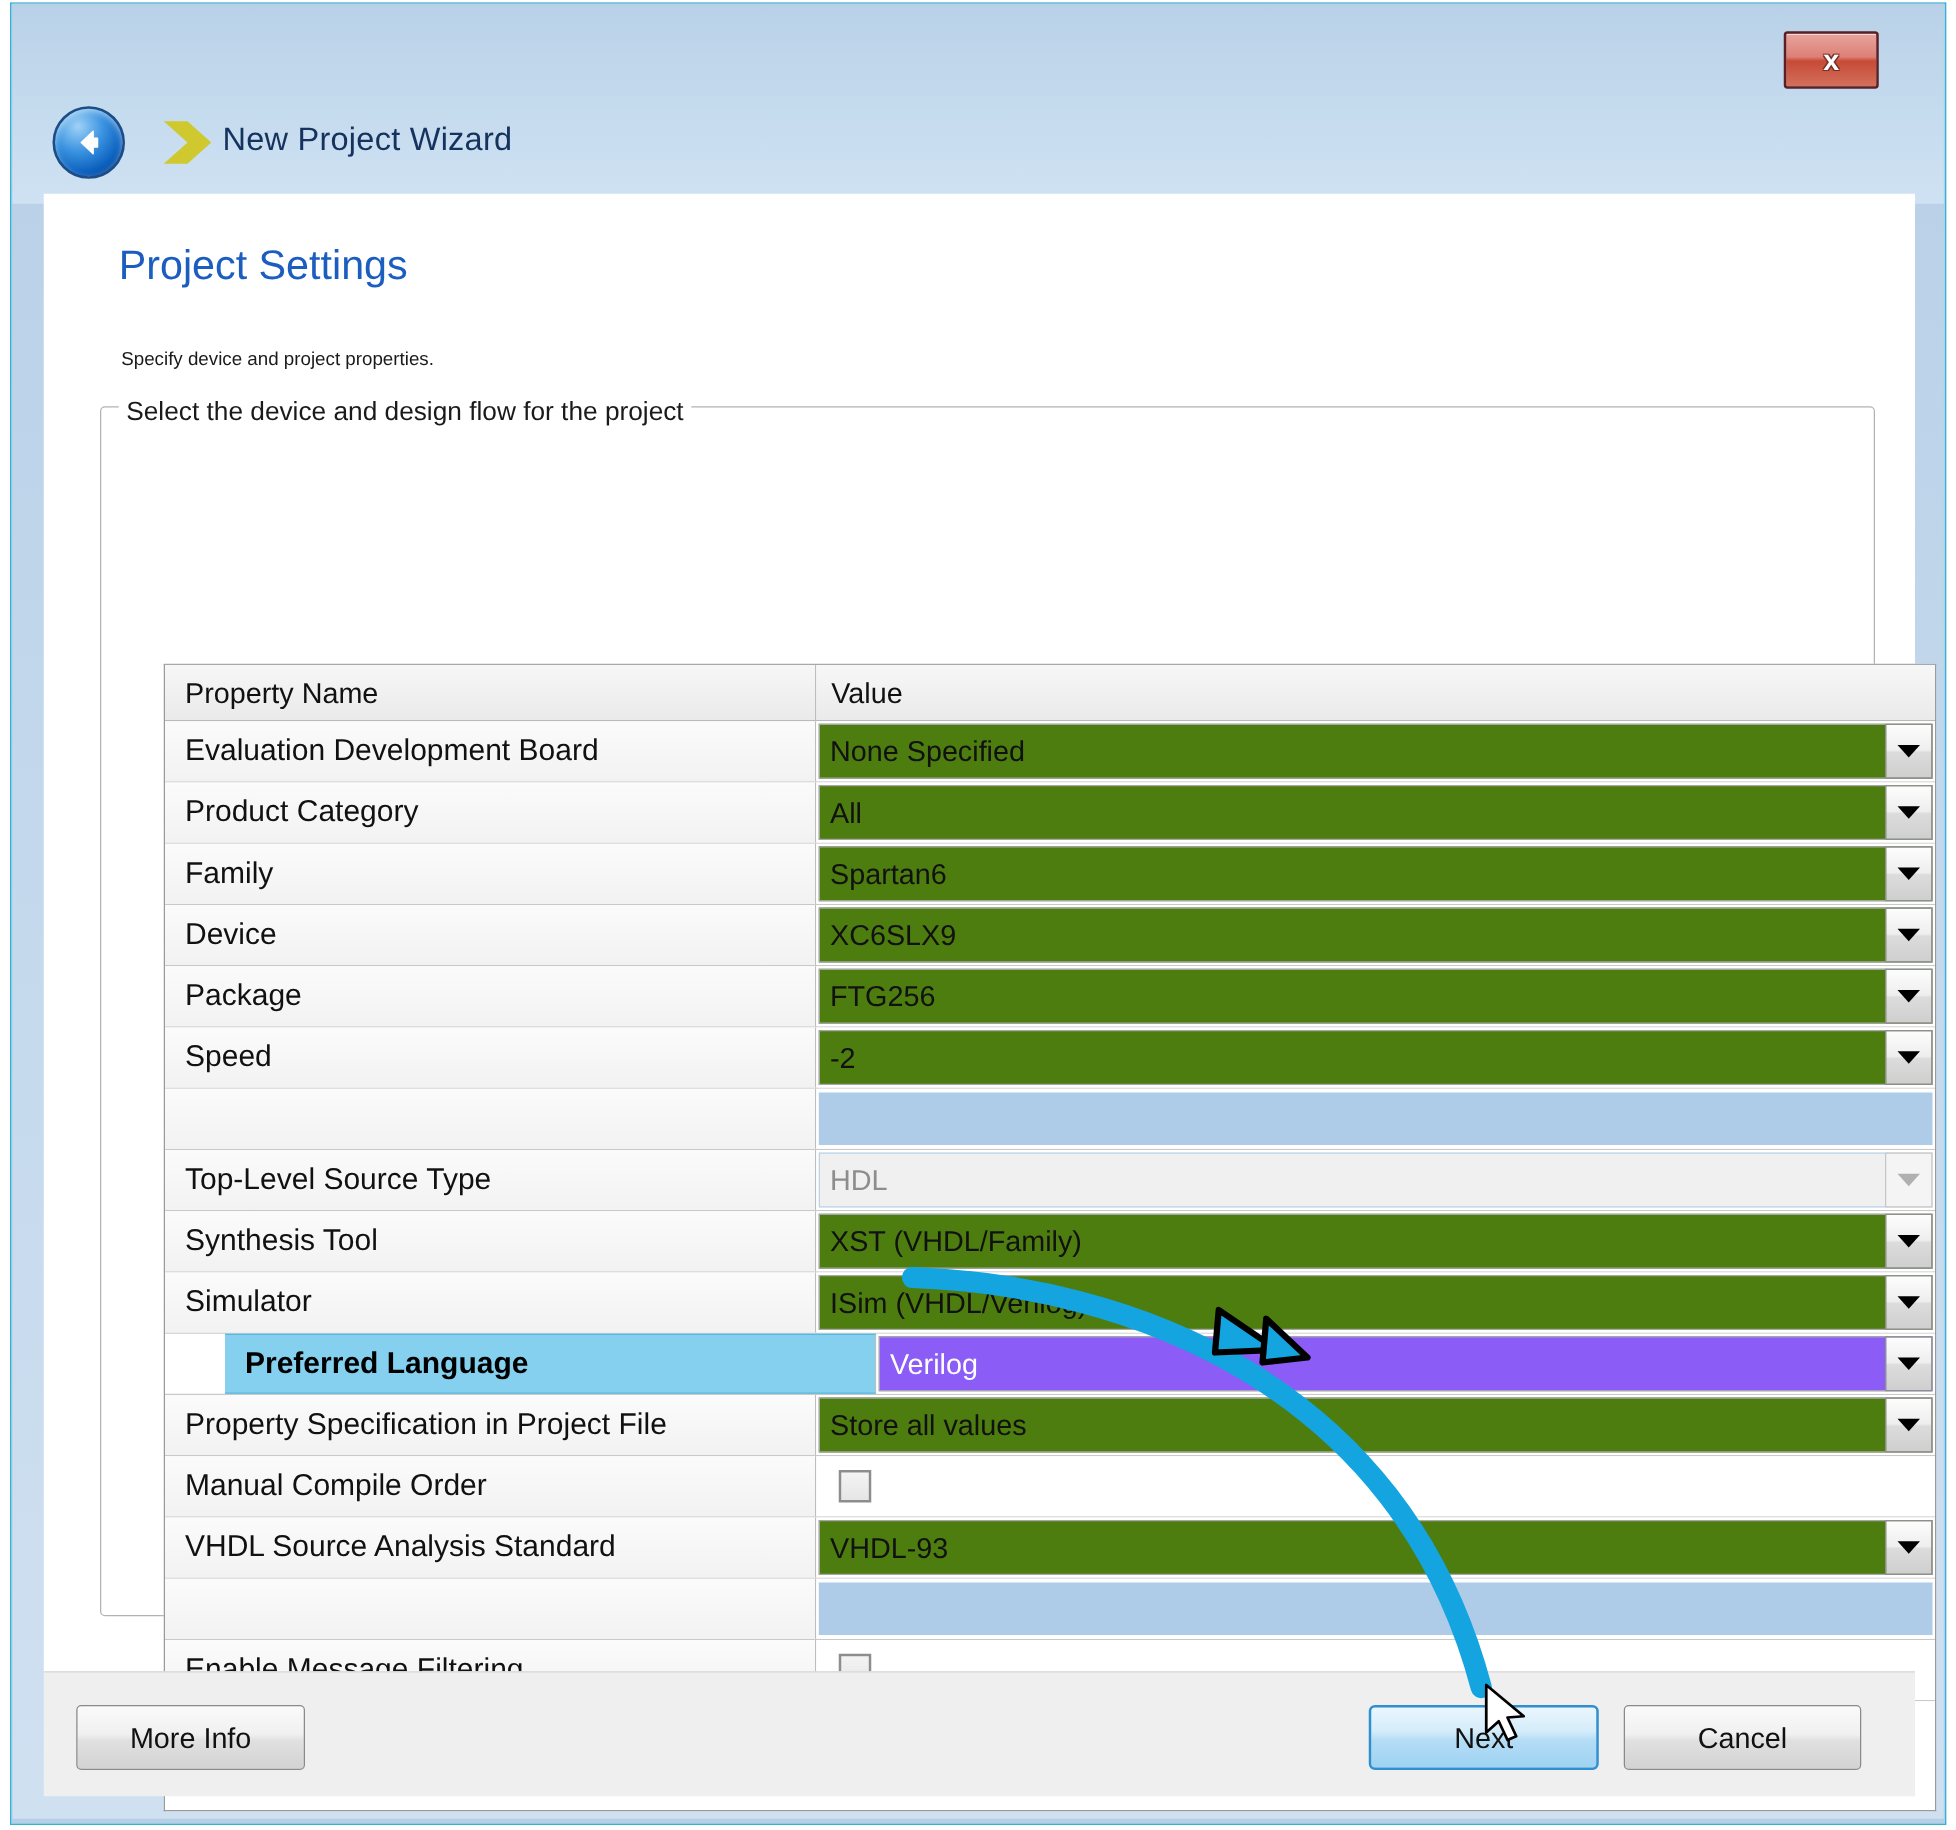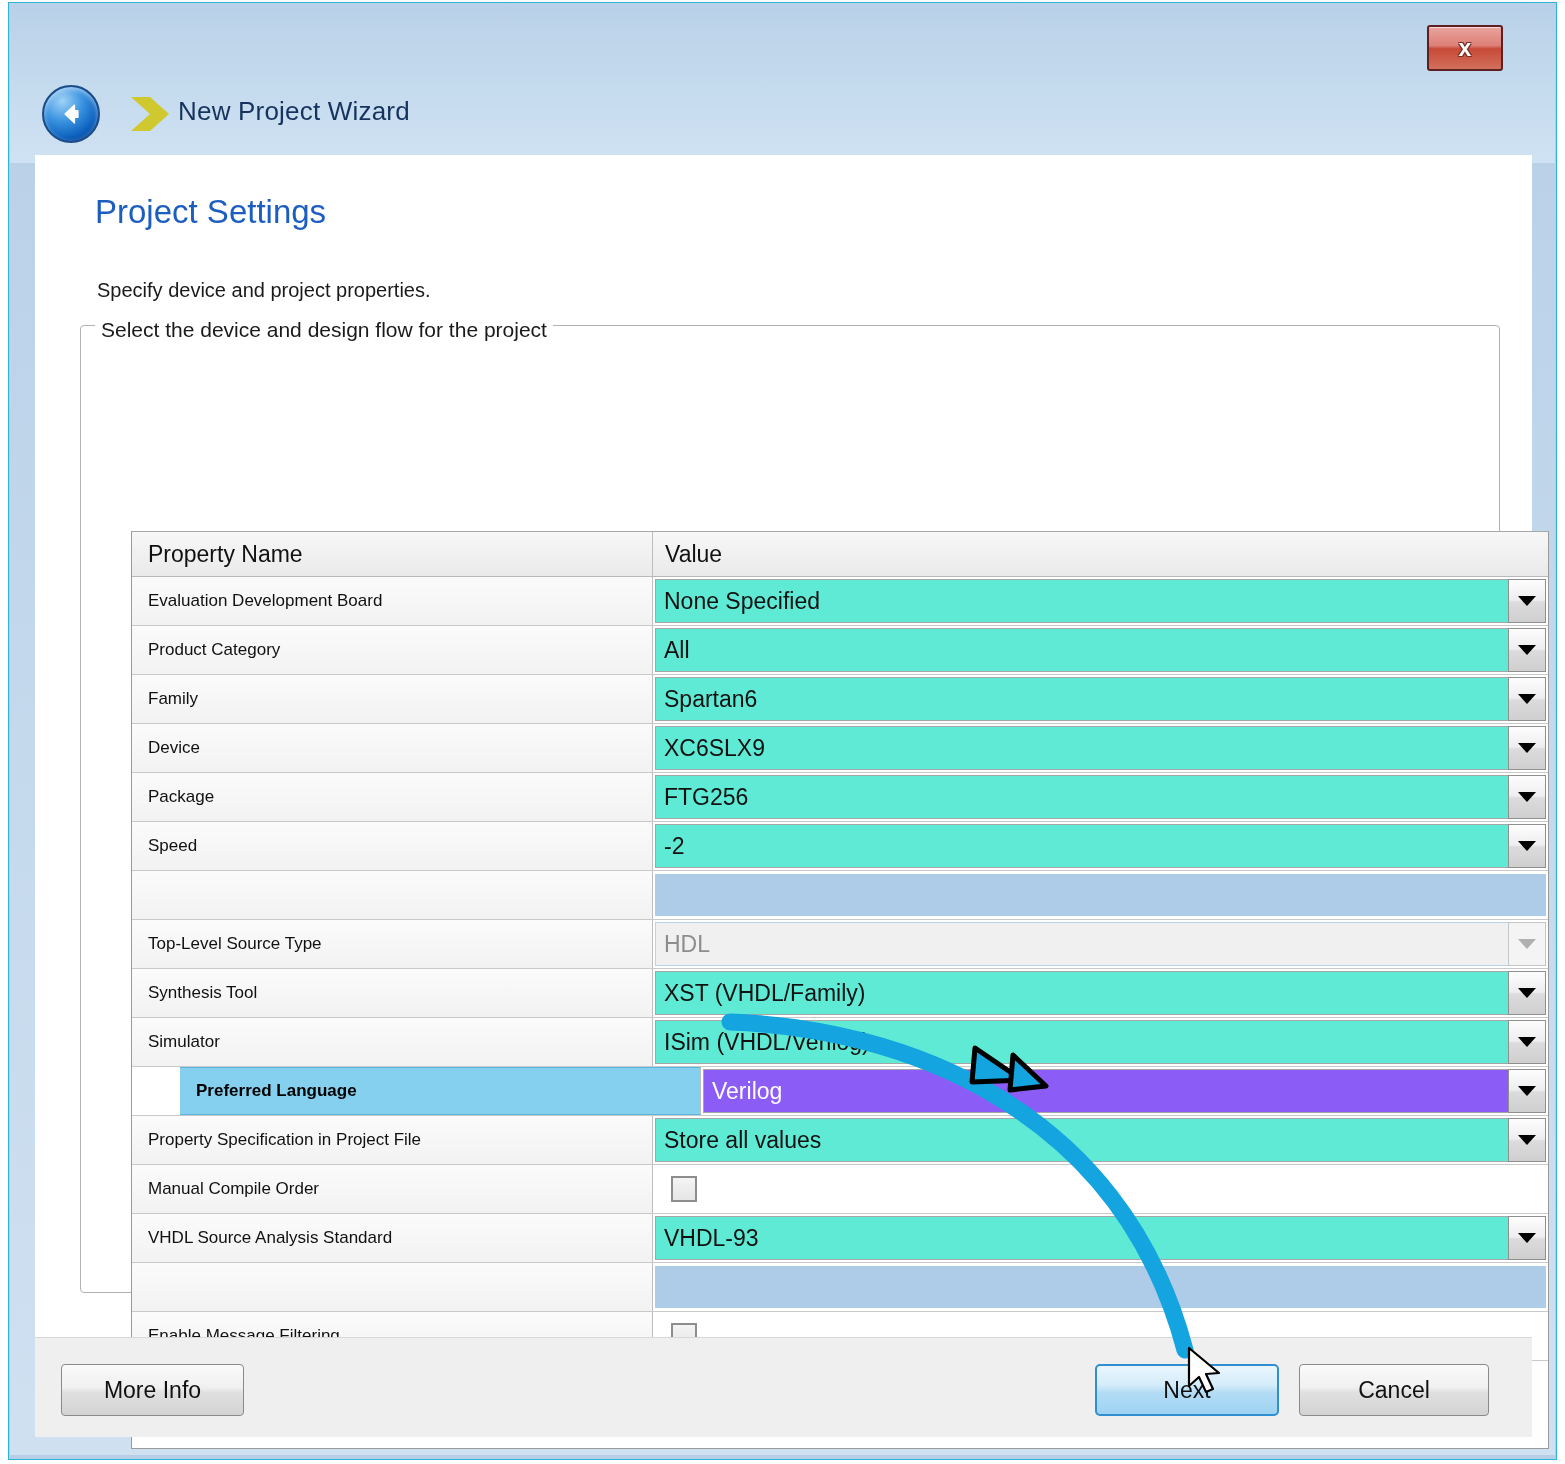--- a/index.html
+++ b/index.html
@@ -121,21 +121,21 @@
     left: 60px;
     top: 38px;
     font-size: 33px;
     color: #1c5ec0;
     font-family: "Liberation Sans", sans-serif;
   }
   .subtitle {
     position: absolute;
     left: 62px;
     top: 124px;
-    font-size: 20px;
+    font-size: 15px;
     color: #1a1a1a;
     font-family: "Liberation Sans", sans-serif;
   }
 
   
   .groupbox {
     position: absolute;
     left: 45px;
     top: 170px;
     width: 1420px;
@@ -180,21 +180,21 @@
     background: linear-gradient(to bottom, #f6f6f6 0%, #ededed 100%);
     border-bottom: 1px solid #b9b9b9;
   }
   .cell-name {
     width: 521px;
     flex: 0 0 521px;
     box-sizing: border-box;
     padding: 0 0 0 16px;
     display: flex;
     align-items: center;
-    font-size: 17px;
+    font-size: 24px;
     color: #111111;
     background: linear-gradient(to bottom, #fbfbfb 0%, #f2f2f2 100%);
     border-right: 1px solid #bdbdbd;
     font-family: "Liberation Sans", sans-serif;
     white-space: nowrap;
     overflow: hidden;
   }
   .row.header .cell-name,
   .row.header .cell-value {
     background: linear-gradient(to bottom, #f7f7f7 0%, #eaeaea 100%);
@@ -217,21 +217,21 @@
   }
   .row.header .cell-value { padding-left: 12px; }
 
   
   .combo {
     position: absolute;
     left: 2px;
     top: 2px;
     right: 2px;
     bottom: 2px;
-    background: #5eead4;
+    background: #4d7c0f;
     border: 1px solid #a6a6a6;
     box-sizing: border-box;
     display: flex;
     align-items: center;
   }
   .combo .txt {
     padding-left: 8px;
     font-size: 23px;
     color: #111111;
     font-family: "Liberation Sans", sans-serif;

